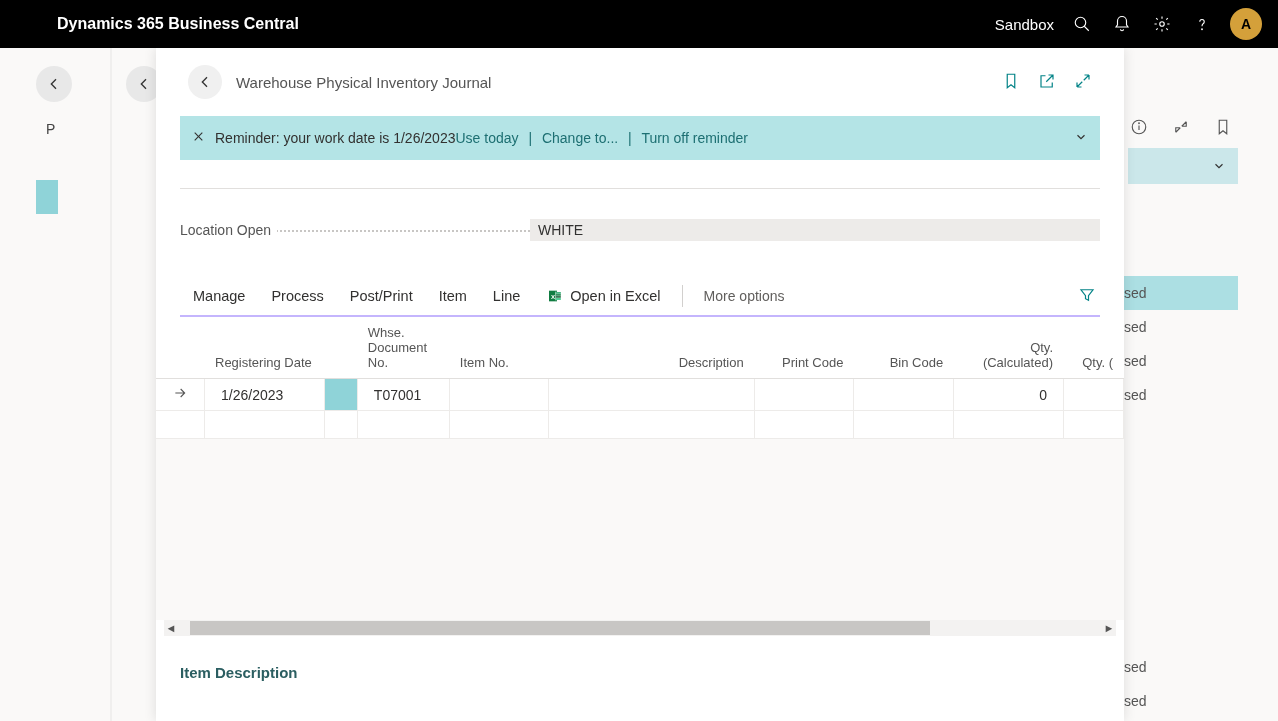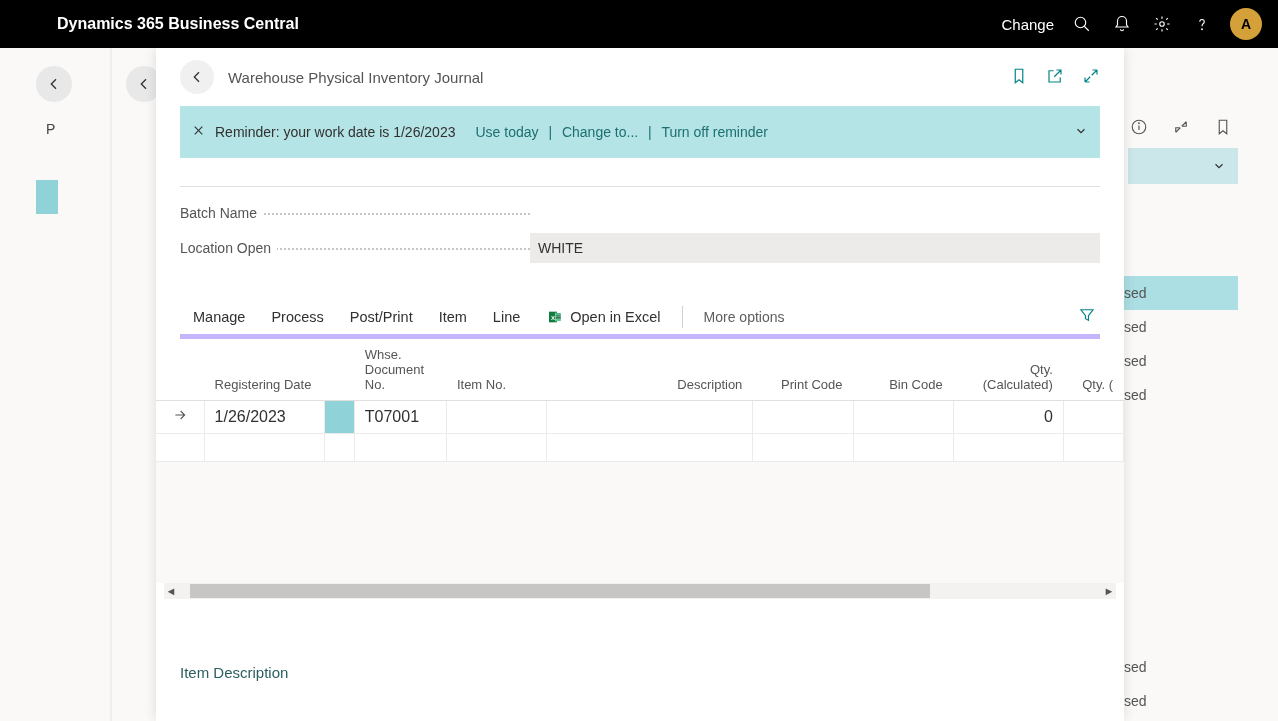--- a/index.html
+++ b/index.html
@@ -29,67 +29,67 @@
 .under-rows div { height: 34px; display: flex; align-items: center; padding-left: 6px; color: #555; }
 .under-rows .hl { background: #acdfe3; }
 
 
 .stacked-back { position: absolute; top: 66px; left: 126px; width: 36px; height: 36px; border-radius: 50%; background: #e8e8e8; display:flex; align-items:center; justify-content:center;}
 .stacked-back svg, .circle-btn svg { width:16px; height:16px; stroke:#333; fill:none; stroke-width:2;}
 .second-panel-line { position:absolute; top:48px; bottom:0; left:110px; width:2px; background: rgba(0,0,0,0.04); }
 
 
 .panel { position: absolute; top: 48px; left: 156px; width: 968px; bottom: 0; background: #fff; box-shadow: 0 0 12px rgba(0,0,0,0.12); display:flex; flex-direction:column;}
-.panel-header { height: 58px; display: flex; align-items: center; padding: 0 24px; }
+.panel-header { height: 68px; display: flex; align-items: center; padding: 0 32px; }
 .back-circle { width: 34px; height: 34px; border-radius: 50%; background: #f0f0f0; display:flex; align-items:center; justify-content:center; cursor:pointer; margin-right: 14px;}
 .back-circle svg { width:16px; height:16px; stroke:#333; fill:none; stroke-width:2;}
 .panel-title { font-size: 15px; color: #555; }
 .panel-header-spacer { flex:1; }
 .panel-header-icons { display:flex; gap: 18px; }
 .panel-header-icons span { cursor:pointer; }
 .panel-header-icons svg { width:18px; height:18px; stroke:#038387; fill:none; stroke-width:1.6;}
 
 
-.notif { margin: 0 24px; background: #b4e4e6; height: 52px; display:flex; align-items:center; padding: 0 12px; font-size: 14px; color:#323130; }
+.notif { margin: 0 24px; background: #b4e4e6; height: 44px; display:flex; align-items:center; padding: 0 12px; font-size: 14px; color:#323130; }
 .notif .close { margin-right: 10px; cursor:pointer; }
 .notif .msg { }
-.notif .links { margin-left: 20px; color: #1d6f72; }
+.notif .links { color: #1d6f72; }
 .notif .links span { cursor:pointer; }
 .notif .sep { margin: 0 6px; color:#1d6f72;}
 .notif-spacer{flex:1;}
 .notif .chev { cursor:pointer; }
 
 .divider { height:1px; background:#e1dfdd; margin: 28px 24px 18px 24px; }
 
 
 .form-row { display:flex; align-items:center; margin: 0 24px 12px 24px; }
 .form-label { width: 350px; color:#555; position:relative; }
 .form-label .dots { position:absolute; left: 0; right: 0; top: 50%; border-bottom: 2px dotted #c8c6c4; z-index:0;}
 .form-label .txt { background:#fff; position:relative; z-index:1; padding-right:6px;}
 .form-input { flex:1; height:30px; border:1px solid #8a8886; padding: 0 8px; font-size:14px; display:flex; align-items:center; justify-content:space-between;}
 .form-input .ellipsis { color:#555; cursor:pointer; letter-spacing:1px;}
-.form-readonly { flex:1; height:30px; background:#edebe9; padding:0 8px; display:flex; align-items:center; color:#323130;}
-
-
-.action-bar { display:flex; align-items:center; margin: 24px 24px 0 24px; height: 40px; border-bottom: 5px solid #c4b5fd; }
+.form-readonly { flex:1; height:22px; background:#edebe9; padding:0 8px; display:flex; align-items:center; color:#323130;}
+
+
+.action-bar { display:flex; align-items:center; margin: 24px 24px 0 24px; height: 40px; border-bottom: 2px solid #c4b5fd; }
 .action-item { padding: 0 13px; cursor:pointer; color:#323130; font-size: 14.5px;}
 .action-item.excel { display:flex; align-items:center; gap:6px; color:#323130;}
 .action-item.excel .xl-icon { width:18px; height:16px; }
 .action-divider { width:1px; height:22px; background:#d2d0ce; margin: 0 8px;}
 .action-more { color:#605e5c; cursor:pointer; padding:0 13px;}
 .action-spacer { flex:1;}
 .filter-icon { cursor:pointer; padding-right:4px;}
 .filter-icon svg{ width:18px; height:18px; stroke:#038387; fill:none; stroke-width:1.6;}
 
 
 .table-wrap { margin: 0 0 0 0; flex:1; display:flex; flex-direction:column; overflow:hidden;}
 table { border-collapse: collapse; width: 100%; background:#fff;}
 th { text-align:left; font-weight:400; color:#555; font-size:13px; padding: 8px 10px; border-bottom:1px solid #e1dfdd; vertical-align: bottom; border-right: 1px solid transparent;}
 th.r, td.r { text-align:right;}
-td { padding: 6px 10px; border-bottom:1px solid #edebe9; border-right:1px solid #edebe9; height:28px; font-size:16px;}
+td { padding: 6px 16px; border-bottom:1px solid #edebe9; border-right:1px solid #edebe9; height:28px; font-size:14px;}
 td.arrow-cell { text-align:center; width:48px; border-right:1px solid #edebe9;}
 td.sel-cell { width:30px; background:#8fd3d8;}
 tr.empty td { color:transparent;}
 .table-area-bg { background:#faf9f8; flex:1;}
 .col-reg { width:120px;}
 .col-doc { width:92px;}
 .col-item { width:100px;}
 .col-desc { width:206px;text-align:right;}
 .col-zone { width:100px;}
 .col-bin { width:100px;}
@@ -97,32 +97,32 @@
 .col-qtyp { width:60px;}
 
 
 .hscroll { height:16px; background:#f3f2f1; margin: 0 8px; display:flex; align-items:center;}
 .hscroll .track { flex:1; height:14px; background:#f3f2f1; position:relative;}
 .hscroll .thumb { position:absolute; left:12px; width:740px; top:0; bottom:0; background:#c8c6c4;}
 .hscroll .arrow { width:14px; text-align:center; color:#555; font-size:11px; cursor:pointer;}
 
 
 .footer-section { padding: 28px 24px 40px 24px; }
-.footer-title { font-weight:400; color:#2b5e61; font-size:15px;margin-top:37px;}
+.footer-title { font-weight:700; color:#2b5e61; font-size:15px;}
 
 
 .arrow-right-svg { width:16px; height:16px; stroke:#555; fill:none; stroke-width:1.6;}
 </style>
 </head>
 <body>
 
 <div class="top-bar">
   <div class="top-bar-title">Dynamics 365 Business Central</div>
   <div class="top-bar-spacer"></div>
-  <div class="top-bar-env">Change</div>
+  <div class="top-bar-env">Sandbox</div>
   <div class="top-bar-icon">
     <svg viewBox="0 0 24 24">
         <circle cx="10" cy="10" r="7"></circle>
         <line x1="15" y1="15" x2="21" y2="21"></line>
       </svg>
   </div>
   <div class="top-bar-icon">
     <svg viewBox="0 0 24 24">
         <path d="M6 8a6 6 0 0 1 12 0v5l2 3H4l2-3z"></path>
         <path d="M10 19a2 2 0 0 0 4 0"></path>
@@ -248,24 +248,20 @@
     <span class="chev">
       <svg width="14" height="14" viewBox="0 0 24 24" style="stroke:#323130;fill:none;stroke-width:2">
           <path d="M6 9l6 6 6-6"></path>
         </svg>
     </span>
   </div>
 
   <div class="divider"></div>
 
   <div class="form-row">
-    <div class="form-label">
-      <span class="txt">Batch Name</span>
-      <span class="dots"></span>
-    </div>
   </div>
 
   <div class="form-row">
     <div class="form-label">
       <span class="txt">Location Open</span>
       <span class="dots"></span>
     </div>
     <div class="form-readonly">WHITE</div>
   </div>
 

